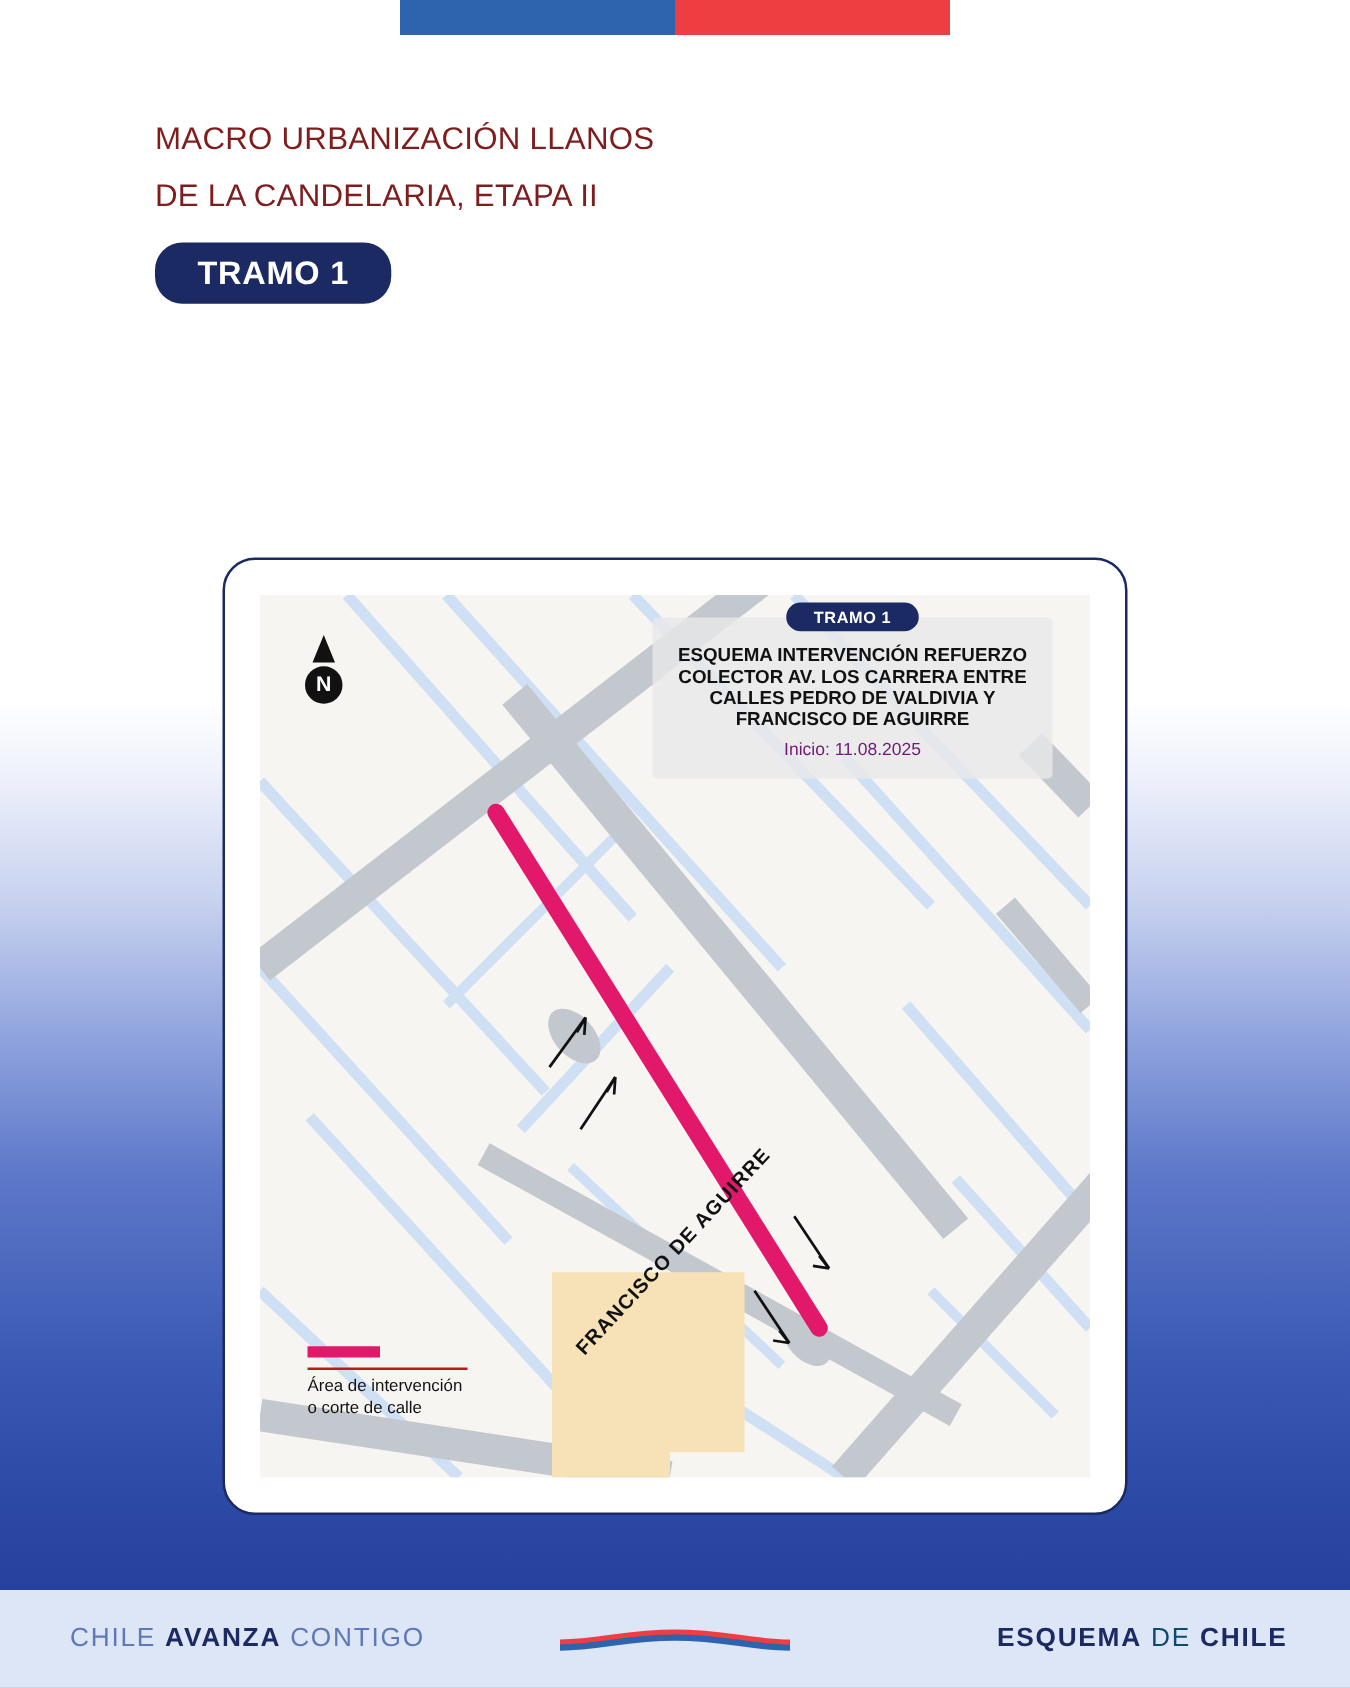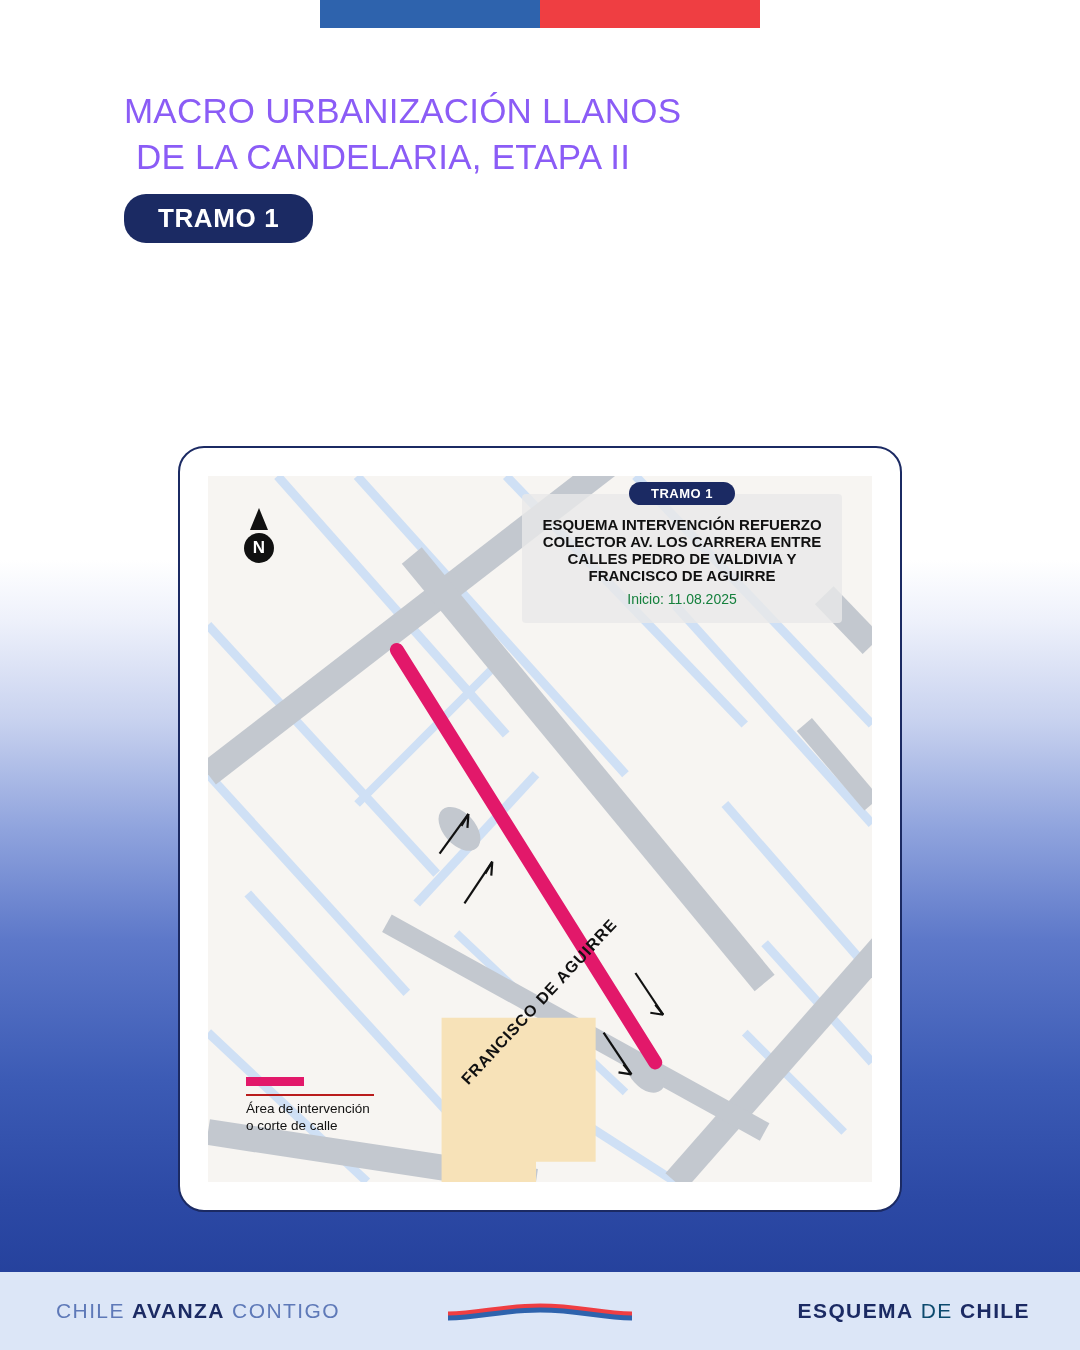--- a/index.html
+++ b/index.html
@@ -33,24 +33,24 @@
   .flagbar {
     position:absolute; top:0; left:320px;
     width:440px; height:28px; display:flex; z-index:5;
   }
   .flagbar .blue { flex:1; background:#2e63ad; }
   .flagbar .red  { flex:1; background:#ef3e42; }
 
   
   .header { position:absolute; top:88px; left:124px; z-index:5; width:860px; }
   .title {
-    font-size:35px; line-height:46px; color:#8b5cf6;
+    font-size:25px; line-height:46px; color:#7f1d1d;
     letter-spacing:0.2px; font-weight:400;
   }
-  .title .l2 { display:block;margin-left:12px; }
+  .title .l2 { display:block; }
   .badge-tramo {
     display:inline-block; margin-top:14px;
     background:#1b2a63; color:#fff;
     border-radius:22px; padding:9px 34px;
     font-size:26px; font-weight:bold; letter-spacing:0.6px;
   }
   .desc {
     margin-top:26px; margin-left:12px;
     font-size:23px; line-height:35px; color:#1b2a63; font-weight:bold;
     max-width:840px;
@@ -79,21 +79,21 @@
     padding:22px 14px 14px; text-align:center; z-index:4;
   }
   .info-badge {
     position:absolute; left:50%; transform:translateX(-50%); top:-12px;
     background:#1b2a63; color:#fff; border-radius:14px;
     padding:4px 22px; font-size:13px; font-weight:bold; letter-spacing:0.5px;
   }
   .info-title {
     font-size:15px; font-weight:bold; color:#111; line-height:17px;
   }
-  .info-dates { font-size:14px; color:#15803d; line-height:20px; margin-top:5px; }
+  .info-dates { font-size:14px; color:#701a75; line-height:20px; margin-top:5px; }
 
   
   .north { position:absolute; left:36px; top:32px; z-index:4; text-align:center; }
   .north .tri {
     width:0; height:0; margin:0 auto;
     border-left:9px solid transparent; border-right:9px solid transparent;
     border-bottom:22px solid #111;
   }
   .north .circle {
     width:30px; height:30px; border-radius:50%; background:#111; color:#fff;

